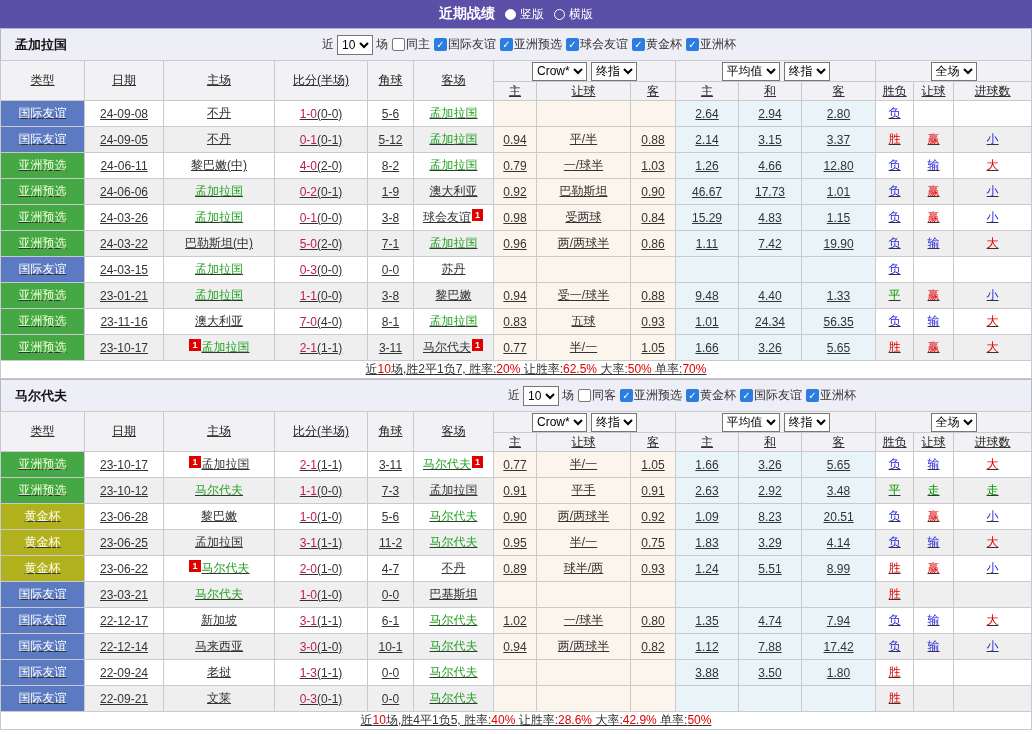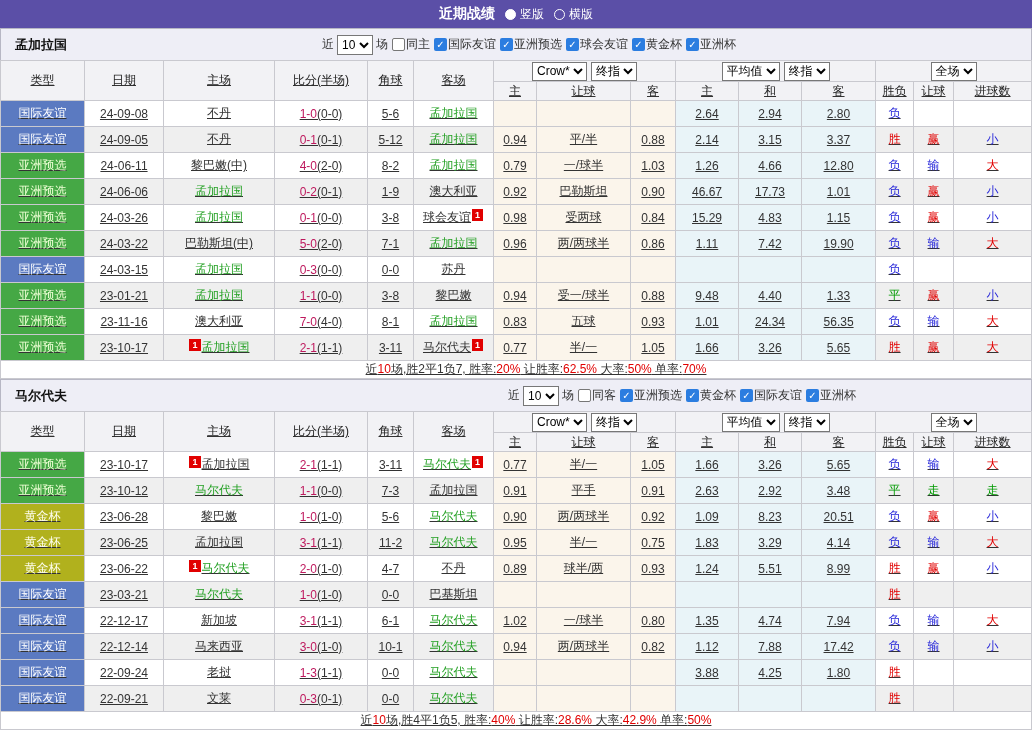--- a/index.html
+++ b/index.html
@@ -562,21 +562,21 @@
             <td class="c-type" style="background: rgb(91, 122, 193); color: rgb(255, 255, 255);">国际友谊</td>
             <td>22-09-24</td>
             <td class="c-team"><span>老挝</span></td>
             <td><span class="ft">1-3</span><span class="ht">(1-1)</span></td>
             <td>0-0</td>
             <td class="c-team"><span class="green">马尔代夫</span></td>
             <td class="c-odds"></td>
             <td class="c-odds"></td>
             <td class="c-odds"></td>
             <td class="c-avg">3.88</td>
-            <td class="c-avg">4.25</td>
+            <td class="c-avg">3.50</td>
             <td class="c-avg">1.80</td>
             <td class="c-res res-r">胜</td>
             <td class="c-res "></td>
             <td class="c-res "></td>
           </tr>
           <tr>
             <td class="c-type" style="background: rgb(91, 122, 193); color: rgb(255, 255, 255);">国际友谊</td>
             <td>22-09-21</td>
             <td class="c-team"><span>文莱</span></td>
             <td><span class="ft">0-3</span><span class="ht">(0-1)</span></td>

